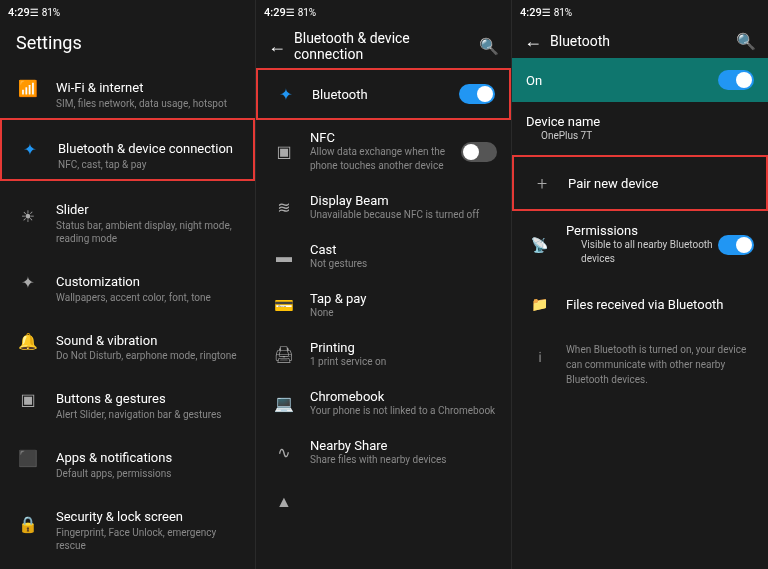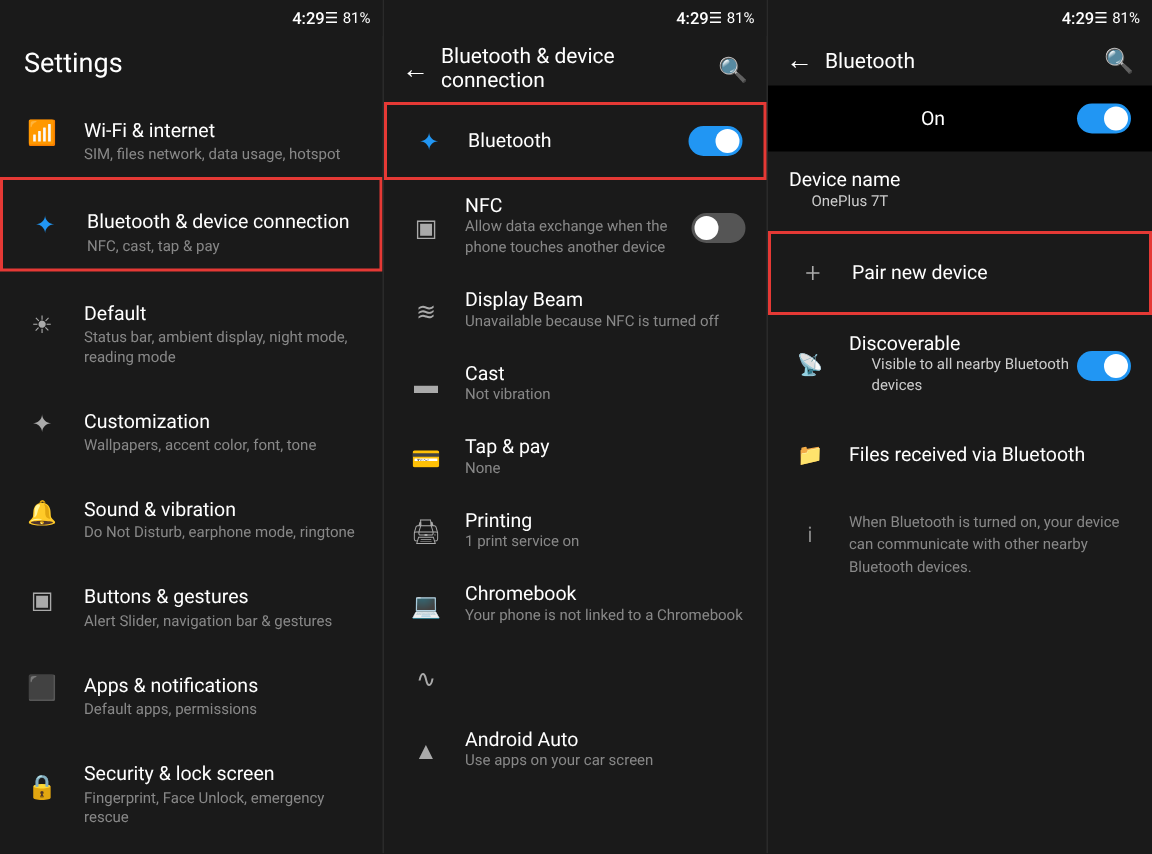--- a/index.html
+++ b/index.html
@@ -12,21 +12,21 @@
       font-family: 'Roboto', Arial, sans-serif;
       overflow: hidden;
     }
 
     
     .status-bar {
       height: 24px;
       background: #1a1a1a;
       display: flex;
       align-items: center;
-      justify-content: flex-end;
+      justify-content: flex-start;
       padding: 4px 8px;
       flex-shrink: 0;
     }
     .status-bar .time {
       font-size: 11px;
       color: #fff;
       font-weight: 500;
     }
     .status-bar .icons {
       display: flex;
@@ -201,22 +201,21 @@
     
     .rp-item {
       display: flex;
       align-items: center;
       padding: 12px 14px;
     }
     .rp-item.highlighted {
       border: 2px solid #e53935;
     }
     .rp-item.blue-bg {
-      background: #000000;
-      text-align: center;
+      background: #0f766e;
     }
     .rp-item .rp-icon {
       width: 28px;
       height: 28px;
       display: flex;
       align-items: center;
       justify-content: center;
       margin-right: 12px;
       color: #aaa;
       font-size: 16px;
@@ -267,21 +266,21 @@
       <div class="item-icon" style="color:#2196F3;">✦</div>
       <div class="item-text">
         <div class="item-title">Bluetooth &amp; device connection</div>
         <div class="item-subtitle">NFC, cast, tap &amp; pay</div>
       </div>
     </div>
 
     <div class="settings-item">
       <div class="item-icon">☀</div>
       <div class="item-text">
-        <div class="item-title">Default</div>
+        <div class="item-title">Slider</div>
         <div class="item-subtitle">Status bar, ambient display, night mode, reading mode</div>
       </div>
     </div>
 
     <div class="settings-item">
       <div class="item-icon">✦</div>
       <div class="item-text">
         <div class="item-title">Customization</div>
         <div class="item-subtitle">Wallpapers, accent color, font, tone</div>
       </div>
@@ -378,21 +377,21 @@
     <div class="mp-text">
       <div class="mp-title">Display Beam</div>
       <div class="mp-subtitle">Unavailable because NFC is turned off</div>
     </div>
   </div>
 
   <div class="mp-item">
     <div class="mp-icon">▬</div>
     <div class="mp-text">
       <div class="mp-title">Cast</div>
-      <div class="mp-subtitle">Not vibration</div>
+      <div class="mp-subtitle">Not gestures</div>
     </div>
   </div>
 
   <div class="mp-item">
     <div class="mp-icon">💳</div>
     <div class="mp-text">
       <div class="mp-title">Tap &amp; pay</div>
       <div class="mp-subtitle">None</div>
     </div>
   </div>
@@ -408,28 +407,28 @@
   <div class="mp-item">
     <div class="mp-icon">💻</div>
     <div class="mp-text">
       <div class="mp-title">Chromebook</div>
       <div class="mp-subtitle">Your phone is not linked to a Chromebook</div>
     </div>
   </div>
 
   <div class="mp-item">
     <div class="mp-icon">∿</div>
+    <div class="mp-text">
+      <div class="mp-title">Nearby Share</div>
+      <div class="mp-subtitle">Share files with nearby devices</div>
+    </div>
   </div>
 
   <div class="mp-item">
     <div class="mp-icon">▲</div>
-    <div class="mp-text">
-      <div class="mp-title">Android Auto</div>
-      <div class="mp-subtitle">Use apps on your car screen</div>
-    </div>
   </div>
 
 </div>
 
 <div class="right-panel">
   <div class="status-bar">
     <span class="time">4:29</span>
     <div class="icons">
       <span>☰</span>
       <span>81%</span>
@@ -458,21 +457,21 @@
   <div class="rp-item highlighted">
     <div class="rp-icon" style="color:#aaa; font-size:18px; font-weight:300;">+</div>
     <div class="rp-text">
       <div class="rp-title">Pair new device</div>
     </div>
   </div>
 
   <div class="rp-item">
     <div class="rp-icon" style="font-size:14px;">📡</div>
     <div class="rp-text">
-      <div class="rp-title">Discoverable</div>
+      <div class="rp-title">Permissions</div>
       <div class="rp-subtitle">Visible to all nearby Bluetooth devices</div>
     </div>
     <div class="toggle on"></div>
   </div>
 
   <div class="rp-item">
     <div class="rp-icon" style="font-size:14px;">📁</div>
     <div class="rp-text">
       <div class="rp-title">Files received via Bluetooth</div>
     </div>

